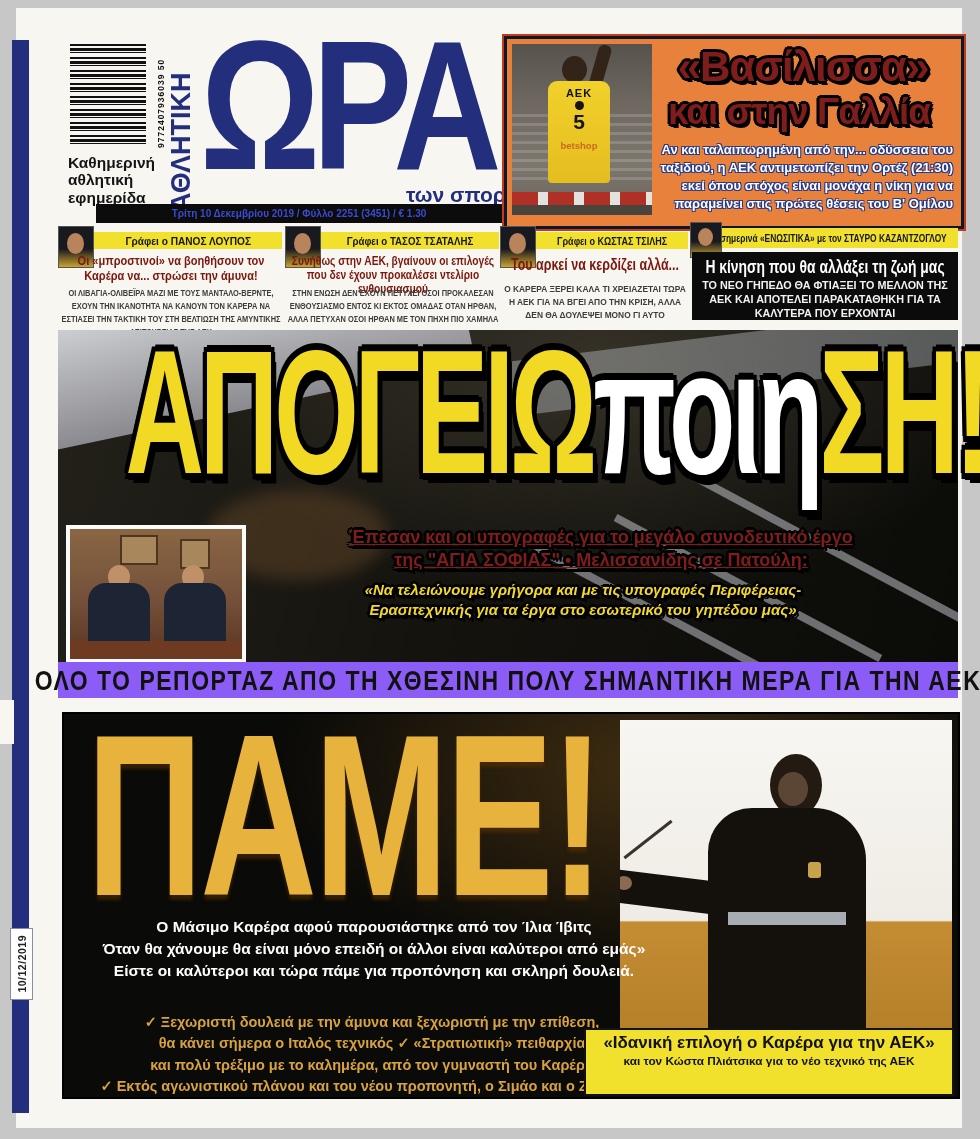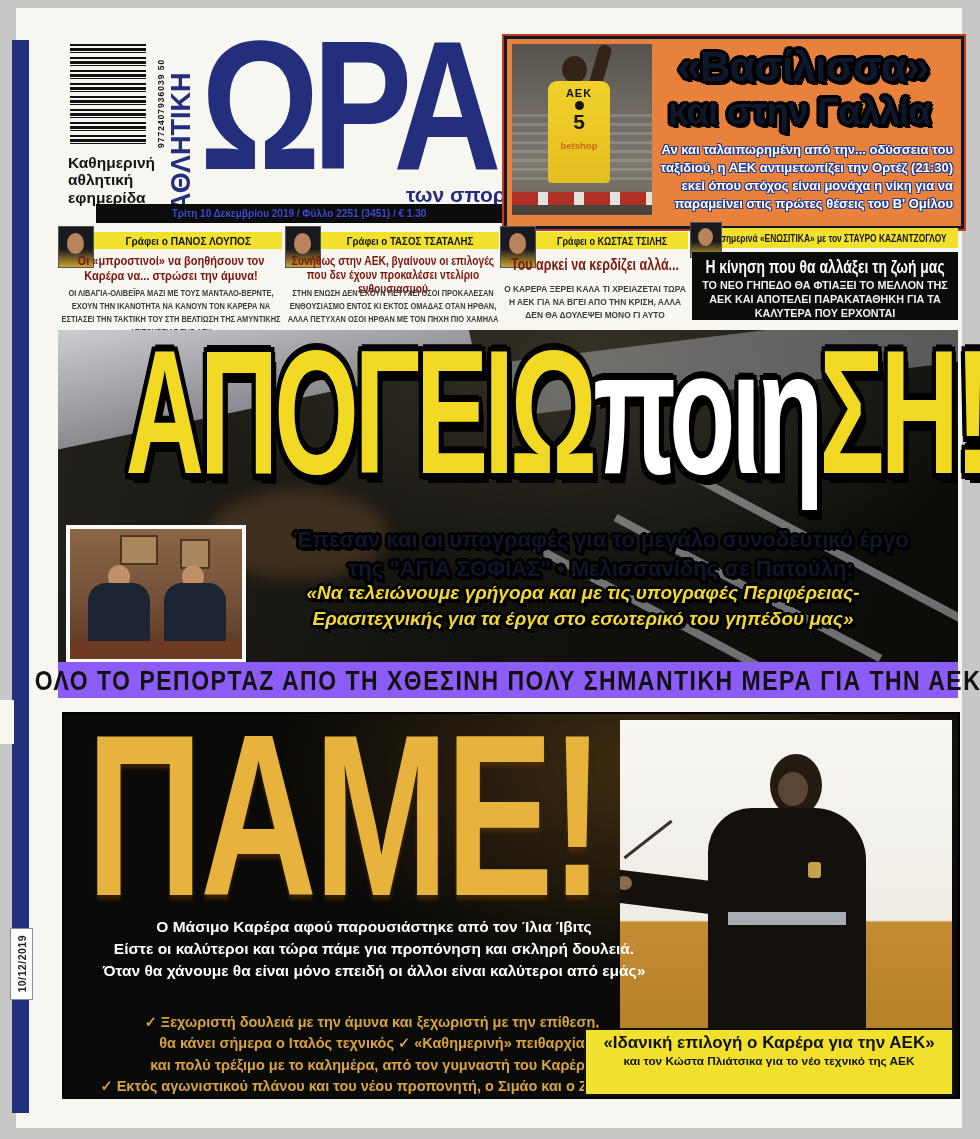--- a/index.html
+++ b/index.html
@@ -17,21 +17,21 @@
   #barcode .bars{position:absolute;left:0;top:0;width:76px;height:104px;background:repeating-linear-gradient(180deg,#111 0 2px,#f8f6f1 2px 4px,#111 4px 7px,#f8f6f1 7px 8px,#111 8px 9px,#f8f6f1 9px 13px);}
   #barcode .num{position:absolute;right:0;top:0;height:104px;writing-mode:vertical-rl;transform:rotate(180deg);font-size:8.5px;font-weight:700;color:#111;letter-spacing:1px;}
   #tagline{position:absolute;left:68px;top:154px;width:120px;font-size:15.5px;line-height:1.12;font-weight:800;color:#141414;}
   #vert-title{position:absolute;left:166px;top:42px;height:170px;writing-mode:vertical-rl;transform:rotate(180deg);font-size:27px;font-weight:900;color:#232e7d;letter-spacing:0px;}
   #main-title{position:absolute;left:200px;top:36px;width:300px;font-size:150px;font-weight:900;color:#232e7d;letter-spacing:-8px;transform:scaleY(1.22);transform-origin:top left;line-height:.76;}
   #title-sub{position:absolute;left:406px;top:183px;width:100px;font-size:21px;font-weight:900;color:#232e7d;}
   #issue-bar{position:absolute;left:96px;top:204px;width:406px;height:19px;background:#0c0c0c;display:flex;align-items:center;justify-content:center;}
   #issue-bar span{font-size:10px;font-weight:700;color:#3b4bd1;}
   
   #promo{position:absolute;left:504px;top:36px;width:454px;height:187px;background:#e8813c;border:3px solid #0f172a;box-shadow:0 0 0 2px #c03c1c;}
-  .outline-w{color:#0f172a;text-shadow:-2px -2px 0 #000,2px -2px 0 #000,-2px 2px 0 #000,2px 2px 0 #000,-3px 0 0 #000,3px 0 0 #000,0 -3px 0 #000,0 3px 0 #000,3px 4px 0 #000;}
+  .outline-w{color:#7f1d1d;text-shadow:-2px -2px 0 #000,2px -2px 0 #000,-2px 2px 0 #000,2px 2px 0 #000,-3px 0 0 #000,3px 0 0 #000,0 -3px 0 #000,0 3px 0 #000,3px 4px 0 #000;}
   #promo-h1{position:absolute;left:142px;top:4px;width:308px;text-align:center;font-size:42px;font-weight:900;letter-spacing:-1px;}
   #promo-h2{position:absolute;left:134px;top:52px;width:316px;text-align:center;font-size:37px;font-weight:900;letter-spacing:-1px;}
   #promo-sub{position:absolute;left:116px;top:102px;width:330px;text-align:right;font-size:13px;font-weight:700;color:#fff;line-height:1.38;text-shadow:1px 1px 0 #243a8c,-1px -1px 0 #243a8c,1px -1px 0 #243a8c,-1px 1px 0 #243a8c;}
   #promo-sub span{display:block;}
   
   #player{position:absolute;left:5px;top:5px;width:140px;height:171px;background:linear-gradient(180deg,#57524c 0%,#6e6861 35%,#7d776e 70%,#6a645c 100%);overflow:hidden;}
   #player .rows{position:absolute;left:0;top:70px;width:100%;height:70px;background:repeating-linear-gradient(180deg,rgba(235,235,235,.18) 0 3px,transparent 3px 9px);}
   #player .banner-red{position:absolute;left:0;bottom:10px;width:100%;height:13px;background:repeating-linear-gradient(90deg,#b03026 0 26px,#e4e2dc 26px 36px);}
   #player .floor{position:absolute;left:0;bottom:0;width:100%;height:10px;background:#494samp;background:#49443e;}
   #player .head{position:absolute;left:50px;top:12px;width:25px;height:27px;border-radius:50%;background:#33241a;}
@@ -65,22 +65,22 @@
   #inset .frame{position:absolute;width:34px;height:26px;background:#a8875c;border:2px solid #4c3category;border:2px solid #4c361f;}
   #inset .f1{left:50px;top:6px;}
   #inset .f2{left:110px;top:10px;width:26px;}
   #inset .man{position:absolute;width:62px;height:58px;background:#1d2433;border-radius:18px 18px 0 0;bottom:18px;}
   #inset .m1{left:18px;}
   #inset .m2{left:94px;}
   #inset .mh{position:absolute;width:22px;height:24px;border-radius:50%;background:#c09068;bottom:70px;}
   #inset .h1{left:38px;}
   #inset .h2{left:112px;}
   #inset .desk{position:absolute;left:0;bottom:0;width:100%;height:18px;background:#6e3b22;}
-  .deck-w{position:absolute;left:190px;top:196px;width:706px;text-align:center;font-size:22px;font-weight:800;line-height:1.3;}
-  .deck-y{position:absolute;left:140px;top:250px;width:770px;text-align:center;font-size:19px;font-weight:800;font-style:italic;line-height:1.35;color:#f2d829;text-shadow:-2px -2px 0 #000,2px -2px 0 #000,-2px 2px 0 #000,2px 2px 0 #000,-3px 0 0 #000,3px 0 0 #000,0 3px 0 #000,0 -3px 0 #000,3px 4px 0 #000;}
+  .deck-w{position:absolute;left:190px;top:196px;width:706px;text-align:center;font-size:18px;font-weight:800;line-height:1.3;text-decoration:underline;}
+  .deck-y{position:absolute;left:140px;top:250px;width:770px;text-align:center;font-size:15px;font-weight:800;font-style:italic;line-height:1.35;color:#f2d829;text-shadow:-2px -2px 0 #000,2px -2px 0 #000,-2px 2px 0 #000,2px 2px 0 #000,-3px 0 0 #000,3px 0 0 #000,0 3px 0 #000,0 -3px 0 #000,3px 4px 0 #000;}
   .deck-w span,.deck-y span{display:block;}
   #banner{position:absolute;left:0;top:332px;width:900px;height:36px;background:#8b5cf6;display:flex;align-items:center;justify-content:center;}
   #banner span{font-size:23px;font-weight:900;color:#111;letter-spacing:1.5px;transform:scaleY(1.22);white-space:nowrap;}
   
   #bottom-box{position:absolute;left:62px;top:712px;width:894px;height:383px;background:radial-gradient(ellipse at 66% 14%,rgba(255,170,50,.22),transparent 45%),#0a0a08;border:2px solid #000;}
   #coach{position:absolute;left:556px;top:6px;width:332px;height:371px;background:linear-gradient(180deg,#f8f6f2 0%,#efece5 54%,#c48c33 54.5%,#ad7a24 100%);overflow:hidden;}
   #coach .head{position:absolute;left:150px;top:34px;width:52px;height:62px;border-radius:50%;background:#231a12;}
   #coach .face{position:absolute;left:158px;top:52px;width:30px;height:34px;border-radius:50%;background:#8a6a52;opacity:.55;}
   #coach .torso{position:absolute;left:88px;top:88px;width:158px;height:283px;background:#14110d;border-radius:44px 52px 0 0;}
   #coach .stripe{position:absolute;left:108px;top:192px;width:118px;height:13px;background:#cdd3dd;opacity:.8;}
@@ -225,26 +225,26 @@
       <div class="hand"></div>
       <div class="head"></div>
       <div class="face"></div>
       <div class="torso"></div>
       <div class="stripe"></div>
       <div class="crest"></div>
     </div>
     <div id="pame">ΠΑΜΕ!</div>
     <div id="intro">
       <span>Ο Μάσιμο Καρέρα αφού παρουσιάστηκε από τον Ίλια Ίβιτς</span>
+      <span>Όταν θα χάνουμε θα είναι μόνο επειδή οι άλλοι είναι καλύτεροι από εμάς»</span>
       <span>Είστε οι καλύτεροι και τώρα πάμε για προπόνηση και σκληρή δουλειά.</span>
-      <span>Όταν θα χάνουμε θα είναι μόνο επειδή οι άλλοι είναι καλύτεροι από εμάς»</span>
     </div>
     <div id="bullets">
       <span>✓ Ξεχωριστή δουλειά με την άμυνα και ξεχωριστή με την επίθεση,</span>
-      <span>θα κάνει σήμερα ο Ιταλός τεχνικός ✓ «Καθημερινή» πειθαρχία</span>
+      <span>θα κάνει σήμερα ο Ιταλός τεχνικός ✓ «Στρατιωτική» πειθαρχία</span>
       <span>και πολύ τρέξιμο με το καλημέρα, από τον γυμναστή του Καρέρα</span>
       <span>✓ Εκτός αγωνιστικού πλάνου και του νέου προπονητή, ο Σιμάο και ο Ζεράλδες</span>
     </div>
     <div id="quote-box">
       <div class="qh">«Ιδανική επιλογή ο Καρέρα για την ΑΕΚ»</div>
       <div class="qb">
         <span style="display:block;">και τον Κώστα Πλιάτσικα για το νέο τεχνικό της ΑΕΚ</span>
       </div>
     </div>
   </div>

